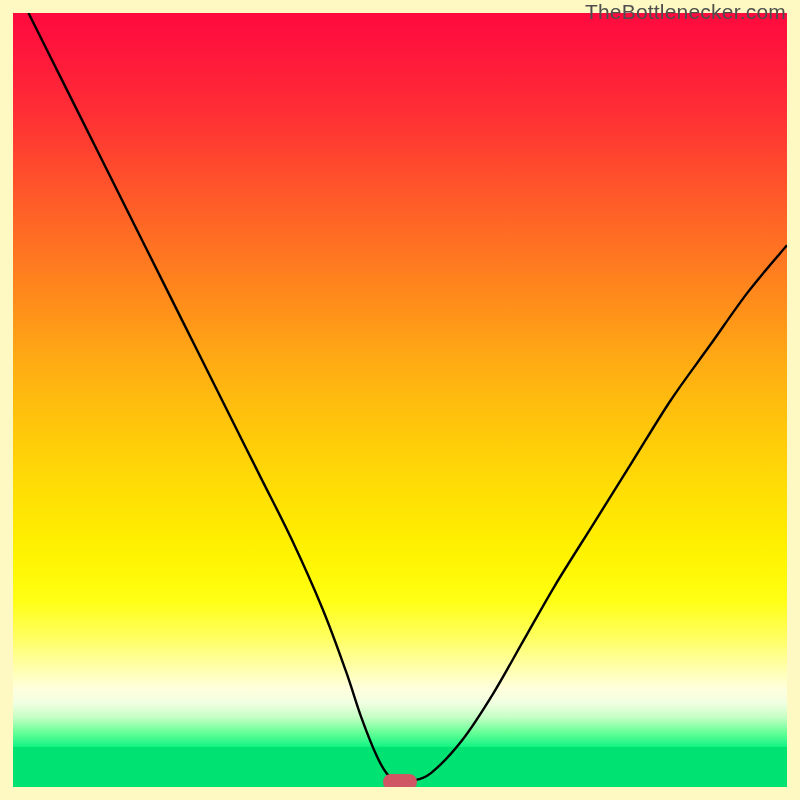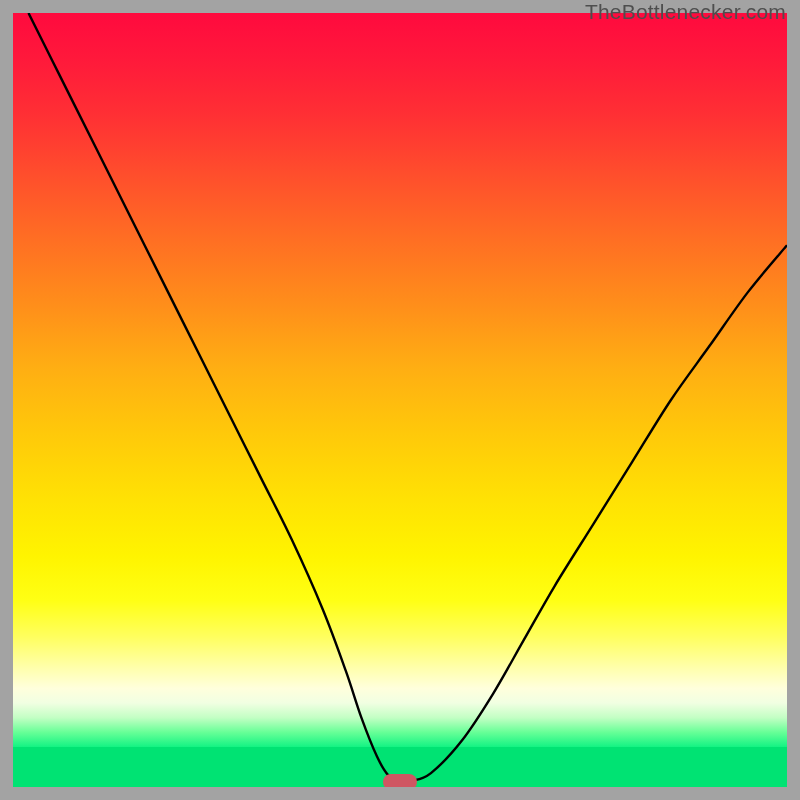--- a/index.html
+++ b/index.html
@@ -8,21 +8,21 @@
     width: 800px;
     height: 800px;
     overflow: hidden;
     background: #000;
     font-family: Arial, Helvetica, sans-serif;
   }
   .stage {
     position: relative;
     width: 800px;
     height: 800px;
-    background: #a3a3a3;
+    background: #fef9c3;
     text-align: right;
   }
   .plot {
     position: absolute;
     left: 13px;
     top: 13px;
     width: 774px;
     height: 774px;
     overflow: hidden;
   }

